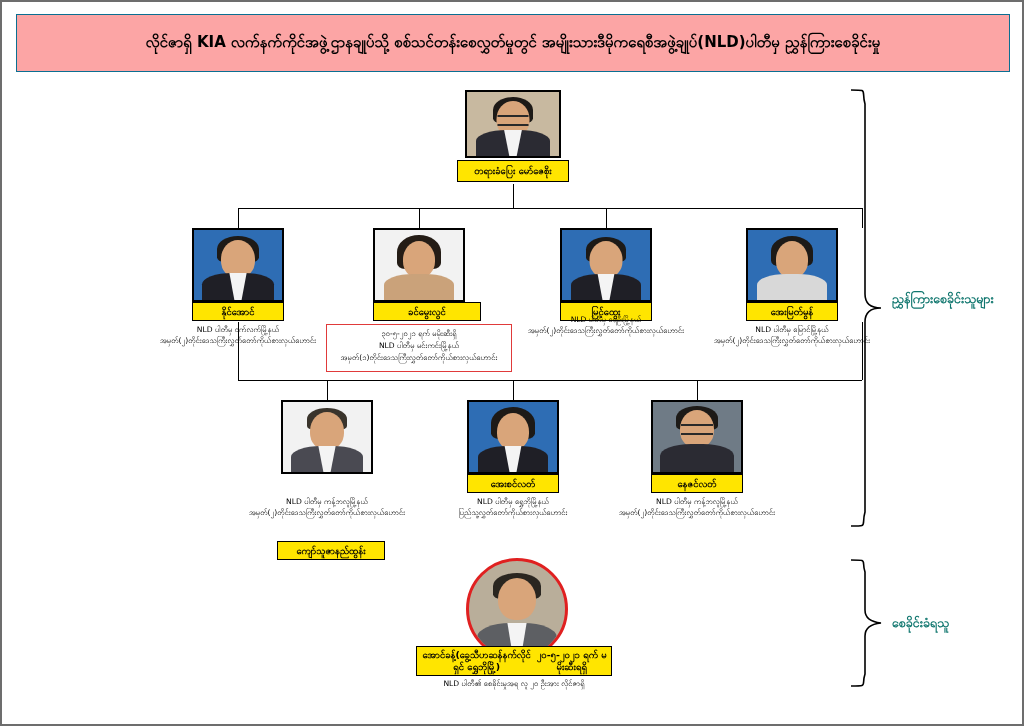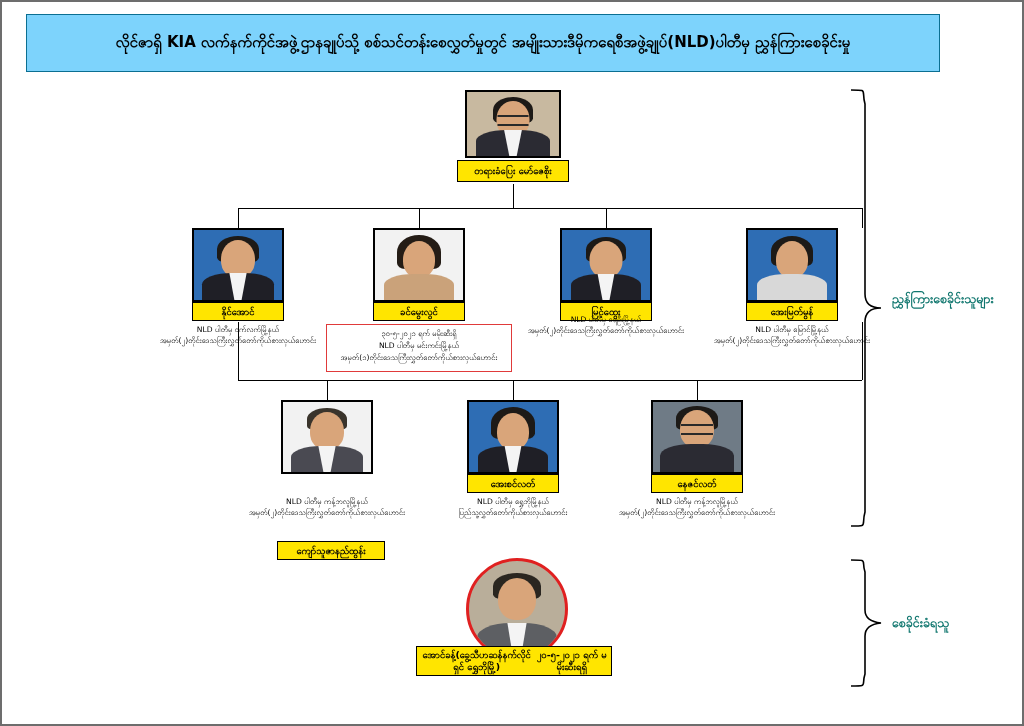--- a/index.html
+++ b/index.html
@@ -15,25 +15,25 @@
     width: 1024px;
     height: 726px;
     background: #ffffff;
     border: 2px solid #6d6d6d;
     box-sizing: border-box;
     overflow: hidden;
   }
   
   .title-banner {
     position: absolute;
-    left: 24px;
+    left: 14px;
     top: 12px;
-    width: 914px;
+    width: 994px;
     height: 58px;
-    background: #7dd3fc;
+    background: #fca5a5;
     border: 1px solid #0b6f92;
     box-sizing: border-box;
     display: flex;
     align-items: center;
     justify-content: center;
     text-align: center;
     padding: 4px 10px;
   }
   .title-banner .t {
     font-size: 15px;
@@ -235,21 +235,21 @@
   </div>
 
   <div class="node">
     <div class="photo white" style="position:absolute; left:371px; top:226px; width:92px; height:74px;">
       <div class="portrait">
         <div class="p-hair" style="top:5px; width:44px; height:34px; background:#241c16;"></div>
         <div class="p-head" style="top:11px; width:32px; height:37px;"></div>
         <div class="p-body" style="width:70px; height:26px; background:#caa27a;"></div>
       </div>
     </div>
-    <div class="nameplate" style="left:371px; top:300px; width:92px; height:19px;">ခင်မွေးလွင်</div>
+    <div class="nameplate" style="left:371px; top:300px; width:108px; height:19px;">ခင်မွေးလွင်</div>
     <div class="redbox" style="left:324px; top:322px; width:186px; height:48px;">
       <div>၃၀-၅-၂၀၂၁ ရက် မမိုးဆီးရှိ</div>
       <div>NLD ပါတီမှ မင်းကင်းမြို့နယ်</div>
       <div>အမှတ်(၁)တိုင်းဒေသကြီးလွှတ်တော်ကိုယ်စားလှယ်ဟောင်း</div>
     </div>
   </div>
 
   <div class="node">
     <div class="photo blue" style="position:absolute; left:558px; top:226px; width:92px; height:74px;">
       <div class="portrait">
@@ -336,16 +336,17 @@
         <div class="p-head" style="top:17px; width:38px; height:42px;"></div>
         <div class="p-body" style="width:80px; height:34px; background:#5d5f63;"></div>
         <div class="p-shirt" style="width:80px; height:34px;"></div>
       </div>
     </div>
     <div class="nameplate" style="left:414px; top:644px; width:196px; height:30px; flex-direction:row;">
       <div>အောင်ခန့်(ခွေ့သီဟဆန်နက်လိုင်ရှင် ရွှေဘိုမြို့)</div>
       <div>၂၀-၅-၂၀၂၁ ရက် မမိုးဆီးရရှိ</div>
     </div>
     <div class="caption" style="left:332px; top:676px; width:360px;">
+      <div>NLD ပါတီ၏ စေခိုင်းမှုအရ လူ ၂၀ ဦးအား လိုင်ဇာရှိ</div>
     </div>
   </div>
 
 </div>
 
 </body></html>

